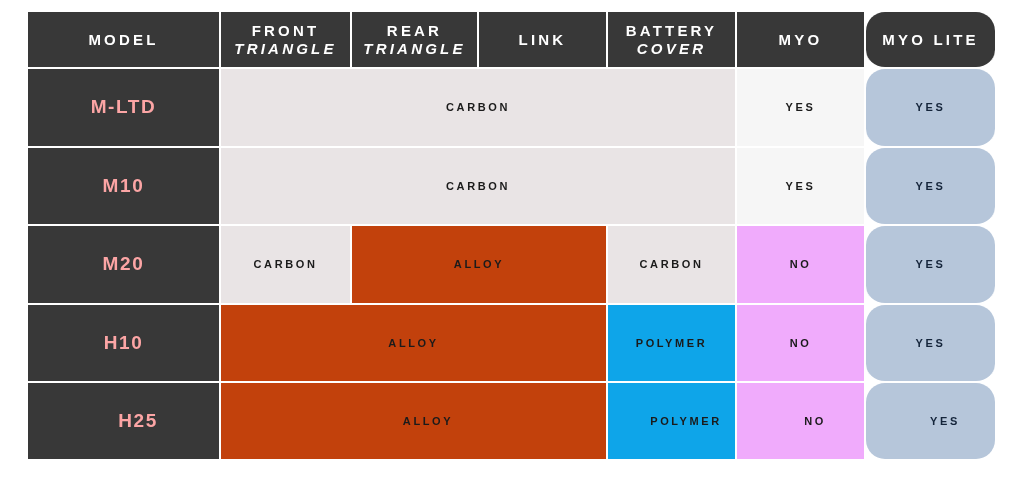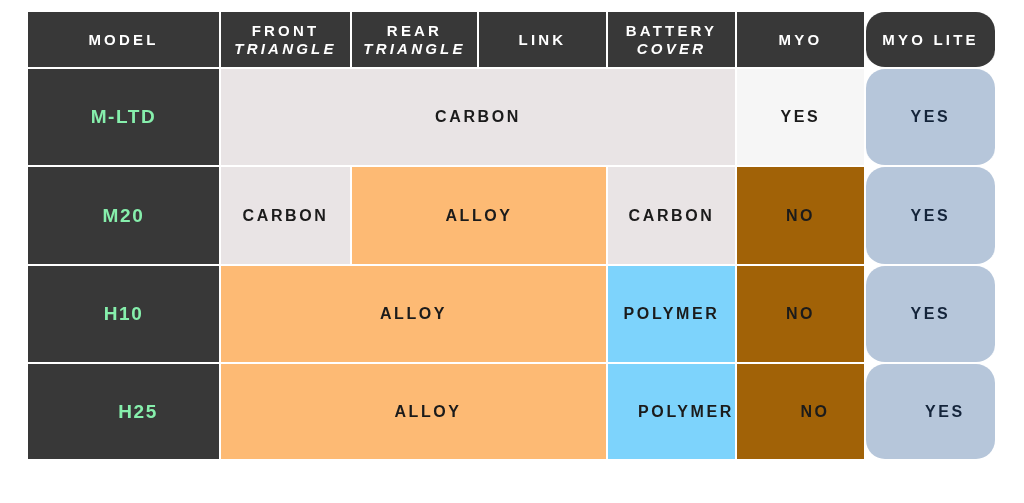--- a/index.html
+++ b/index.html
@@ -48,43 +48,43 @@
     letter-spacing: 3.2px;
     line-height: 1.18;
     text-transform: uppercase;
     font-stretch: condensed;
   }
   .hdr .l2 { display: block; font-style: italic; }
 
   
   .model {
     background: #383838;
-    color: #86efac;
+    color: #fca5a5;
     font-size: 19px;
     font-weight: 700;
     letter-spacing: 1.6px;
     height: 56px;
     text-transform: uppercase;
   }
 
   
   .cell {
-    font-size: 16px;
+    font-size: 11px;
     font-weight: 700;
     letter-spacing: 2.6px;
     color: #1b1b1b;
     height: 56px;
     text-transform: uppercase;
   }
 
   .c-carbon  { background: #E9E4E5; }
-  .c-alloy   { background: #fdba74; }
-  .c-polymer { background: #7dd3fc; }
+  .c-alloy   { background: #c2410c; }
+  .c-polymer { background: #0ea5e9; }
   .c-yes     { background: #F6F6F6; color: #1b1b1b; }
-  .c-no      { background: #a16207; color: #1b1b1b; }
+  .c-no      { background: #f0abfc; color: #1b1b1b; }
   .c-myolite { background: #B6C6DA; color: #14243a; }
 </style>
 </head>
 <body>
 
 <table id="spec-table">
   <colgroup>
       <col style="width: 193px;">
       <col style="width: 131px;">
       <col style="width: 127px;">
@@ -105,20 +105,26 @@
       </tr>
   </thead>
   <tbody>
       <tr>
         <td class="model">M-LTD</td>
         <td class="cell c-carbon" colspan="4">CARBON</td>
         <td class="cell c-yes" colspan="1">YES</td>
         <td class="cell c-myolite" colspan="1">YES</td>
       </tr>
       <tr>
+        <td class="model">M10</td>
+        <td class="cell c-carbon" colspan="4">CARBON</td>
+        <td class="cell c-yes" colspan="1">YES</td>
+        <td class="cell c-myolite" colspan="1">YES</td>
+      </tr>
+      <tr>
         <td class="model">M20</td>
         <td class="cell c-carbon" colspan="1">CARBON</td>
         <td class="cell c-alloy" colspan="2">ALLOY</td>
         <td class="cell c-carbon" colspan="1">CARBON</td>
         <td class="cell c-no" colspan="1">NO</td>
         <td class="cell c-myolite" colspan="1">YES</td>
       </tr>
       <tr>
         <td class="model">H10</td>
         <td class="cell c-alloy" colspan="3">ALLOY</td>

